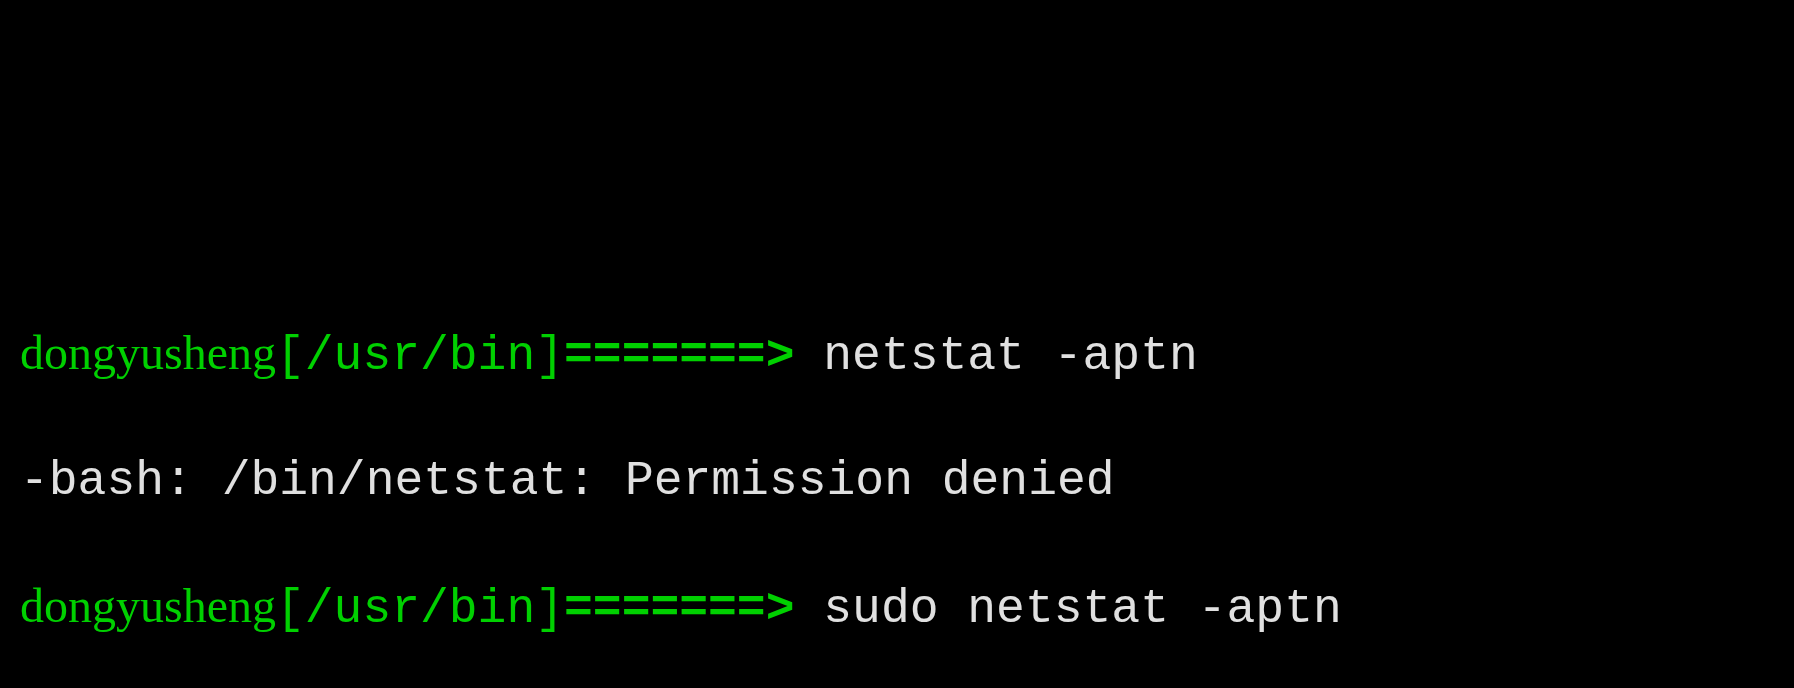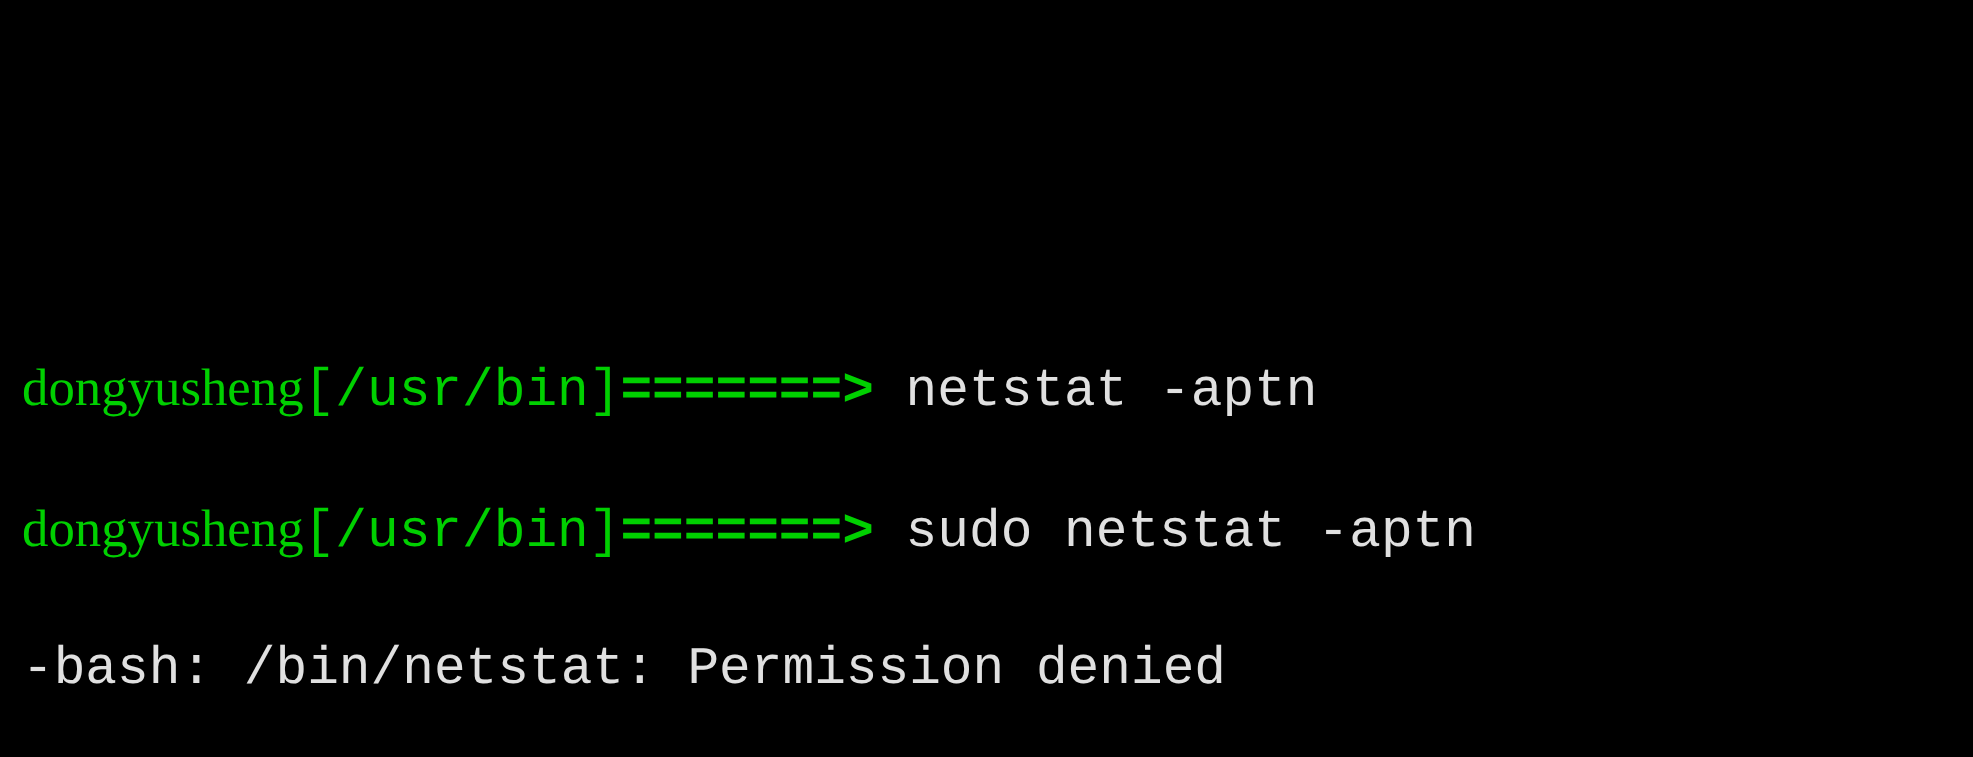--- a/index.html
+++ b/index.html
@@ -40,22 +40,22 @@
       color: #e0e0e0;
     }
   </style>
 </head>
 <body>
 
 
 
 <div>
 <span class="line"><span class="prompt-user">dongyusheng</span><span class="prompt-path">[/usr/bin]</span><span class="prompt-arrow">=======&gt;</span><span class="command"> </span><span class="command">netstat -aptn</span></span>
+<span class="line"><span class="output">-bash: /bin/netstat: Permission denied</span></span>
 <span class="line"><span class="prompt-user">dongyusheng</span><span class="prompt-path">[/usr/bin]</span><span class="prompt-arrow">=======&gt;</span><span class="command"> </span><span class="command">sudo netstat -aptn</span></span>
-<span class="line"><span class="output">-bash: /bin/netstat: Permission denied</span></span>
 
 
 
 
 
 
 </div>
 
 
 

